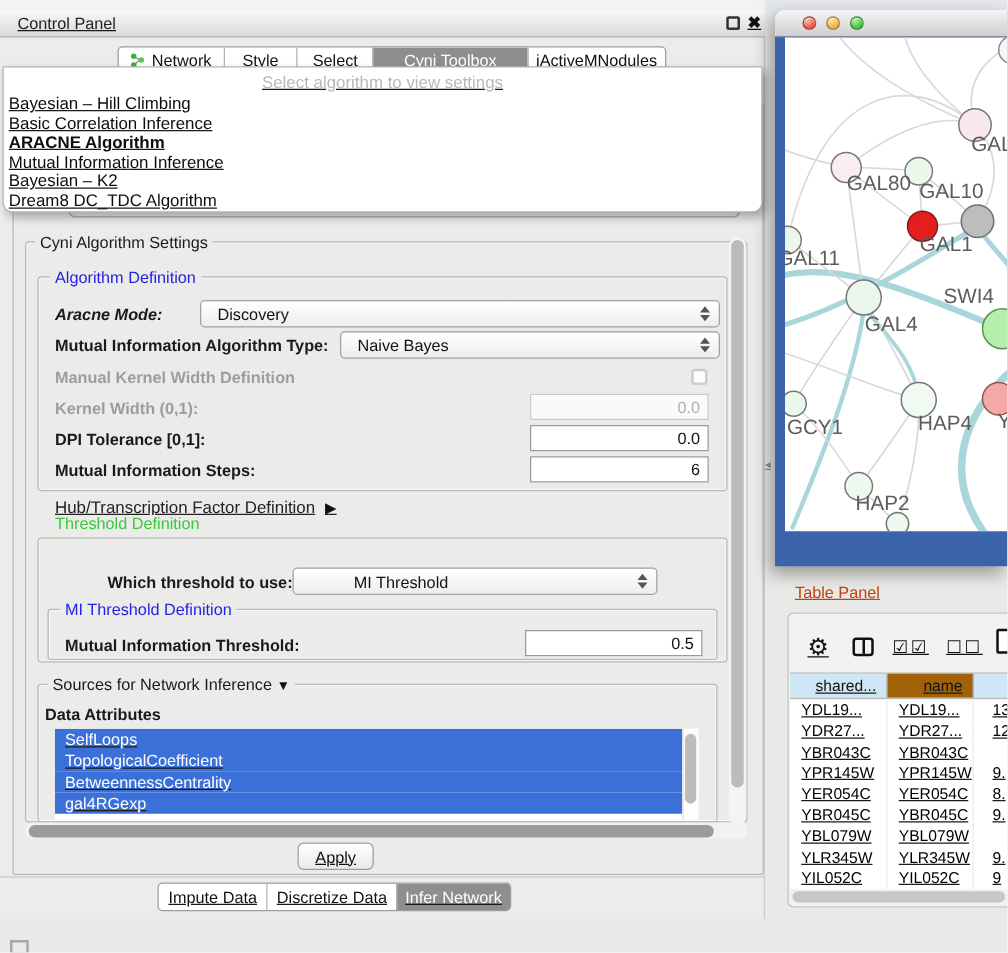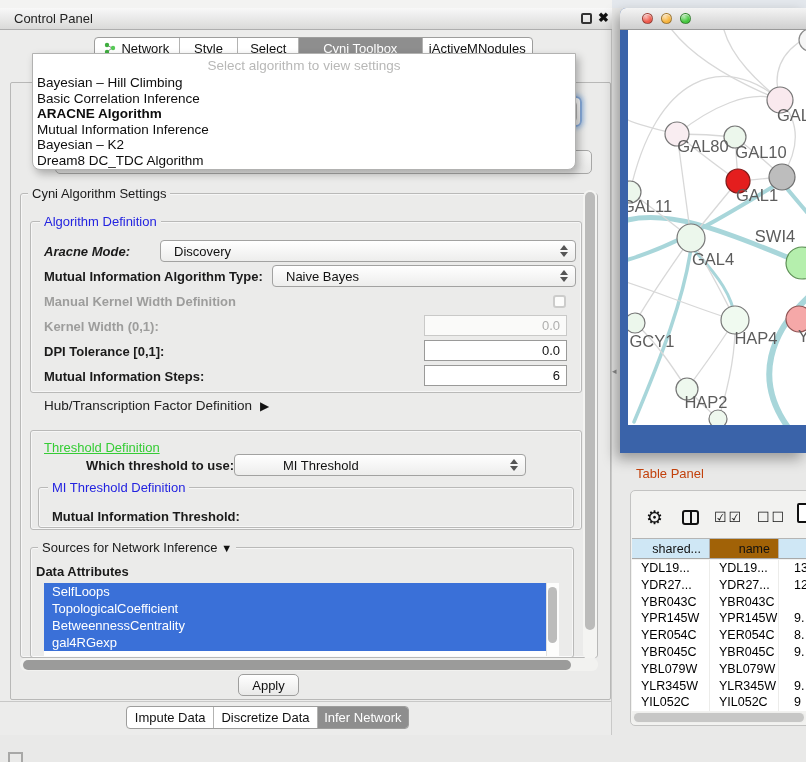--- a/index.html
+++ b/index.html
@@ -1,19 +1,19 @@
 <!DOCTYPE html>
 <html><head>
 <meta charset="utf-8">
 <style>
   * { margin:0; padding:0; box-sizing:border-box; }
   html,body { width:806px; height:762px; }
   body { font-family:"Liberation Sans", sans-serif; font-size:13px; color:#1a1a1a; }
   .app { position:relative; width:806px; height:762px; background:#e9e9e8; overflow:hidden; }
-  .abs { position:absolute; }
+  .abs { position:absolute;text-decoration:underline; }
 
   
   #strip-left { left:0; top:0; width:612px; height:8px; background:#f3f3f2; }
   #strip-right { left:612px; top:0; width:194px; height:8px; background:#e4e8ed; }
 
   
   #control-panel { left:0; top:8px; width:612px; height:727px; background:#ececeb; border-right:1px solid #c9c9c8; }
   #cp-titlebar { left:0; top:8px; width:612px; height:22px;
      background:linear-gradient(#f8f8f8,#dadad9); border-bottom:1px solid #aeaeae;
      display:flex; align-items:center; padding-left:14px; }
@@ -71,21 +71,21 @@
   #main-hscroll-track { left:20px; top:658px; width:578px; height:13px; background:#f2f2f0; border-radius:6px; }
   #main-hscroll-thumb { left:23px; top:660px; width:548px; height:10px; background:#9b9b9a; border-radius:5px; }
 
   #apply-btn { left:238px; top:674px; width:61px; height:22px; border:1px solid #9e9e9d; border-radius:5px;
      background:linear-gradient(#ffffff,#e9e9e8); display:flex; align-items:center; justify-content:center;
      font-size:13px; color:#111; }
   #cp-divider { left:0; top:701px; width:612px; height:1px; background:#c8c8c7; }
   #stray-square { left:8px; top:752px; width:15px; height:12px; border:2px solid #a8a8a7; background:#eaeae9; }
 
   
-  #algo-popup { left:32px; top:53px; width:544px; height:117px; background:#fff;
+  #algo-popup { left:2px; top:53px; width:608px; height:117px; background:#fff;
      border:1px solid #b2b2b1; border-radius:0 0 8px 8px; box-shadow:3px 4px 8px rgba(0,0,0,.28); z-index:30; }
   #popup-placeholder { text-align:center; color:#b8b8b7; font-size:13.5px; padding-top:4px; height:21px; }
   .popup-item { height:15.5px; line-height:15.5px; padding-left:4px; font-size:13.5px; color:#0d0d0d; white-space:nowrap; }
   .popup-item.bold { font-weight:bold; }
 
   
   #hidden-combo { left:55px; top:150px; width:537px; height:24px; border:1px solid #a7a7a6; border-radius:5px;
      background:linear-gradient(#f4f4f3,#e7e7e6); display:flex; align-items:center; padding-left:13px;
      color:#b0b0af; font-size:13px; z-index:2; }
   #focus-combo-frag { left:548px; top:96px; width:34px; height:31px; border:2px solid #86aadb; border-radius:6px;
@@ -214,34 +214,35 @@
   <div class="tfield" style="left:424px; top:340px; width:143px;">0.0</div>
 
   <div class="flabel" style="left:44px; top:369px;">Mutual Information Steps:</div>
   <div class="tfield" style="left:424px; top:365px; width:143px;">6</div>
 
   <div class="abs" id="hub-row">
     <span>Hub/Transcription Factor Definition</span><span id="hub-arrow">▶</span>
   </div>
 
   <div class="grp" style="left:30px; top:430px; width:552px; height:100px;"></div>
-  <div class="legend green" style="left:40px; top:441px;text-decoration:underline;">Threshold Definition</div>
+  <div class="legend green" style="left:40px; top:412px;">Threshold Definition</div>
 
   <div class="flabel" style="left:86px; top:458px;">Which threshold to use:</div>
   <div class="combo" style="left:234px; top:454px; width:292px;padding-left:48px;">
     <span>MI Threshold</span>
     <span class="arrows">
         <i class="up"></i>
         <i class="dn"></i>
       </span>
   </div>
 
   <div class="grp" style="left:38px; top:487px; width:536px; height:41px;"></div>
   <div class="legend blue" style="left:48px; top:481px;">MI Threshold Definition</div>
   <div class="flabel" style="left:52px; top:509px;">Mutual Information Threshold:</div>
+  <div class="tfield" style="left:420px; top:504px; width:142px;">0.5</div>
 
   <div class="grp" style="left:30px; top:547px; width:544px; height:111px;"></div>
   <div class="legend" style="left:38px; top:541px;">
     <span>Sources for Network Inference</span>
     <span id="sources-arrow">▼</span>
   </div>
   <div class="flabel" style="left:36px; top:564px;">Data Attributes</div>
   <div class="abs" id="attr-list">
       <div class="attr-item">SelfLoops</div>
       <div class="attr-item">TopologicalCoefficient</div>

